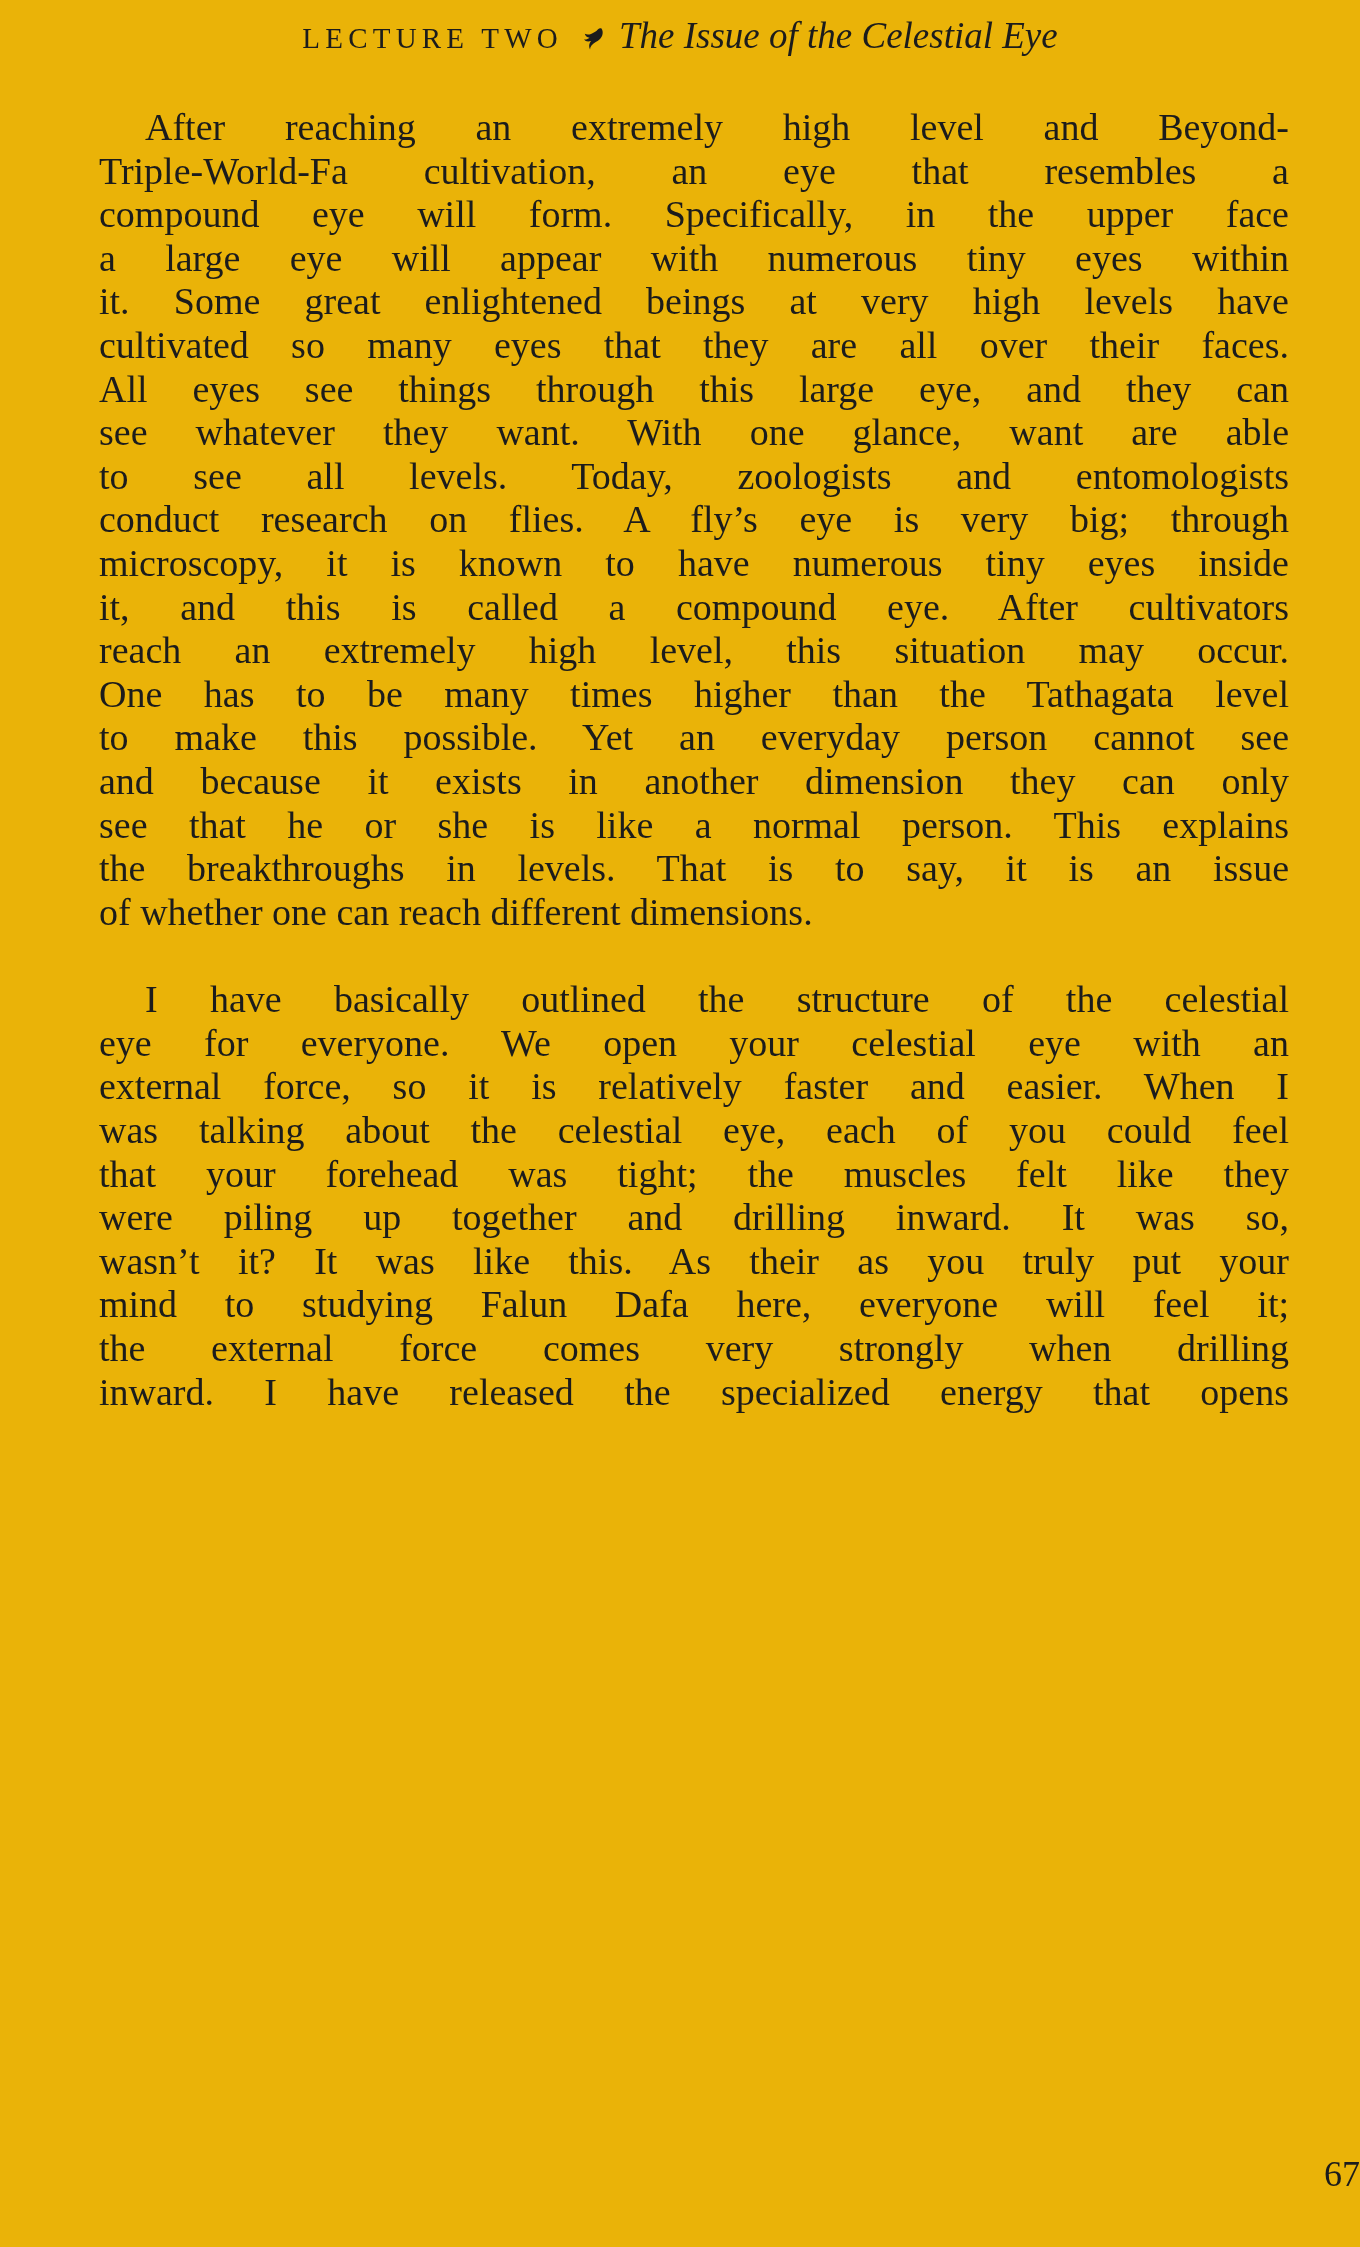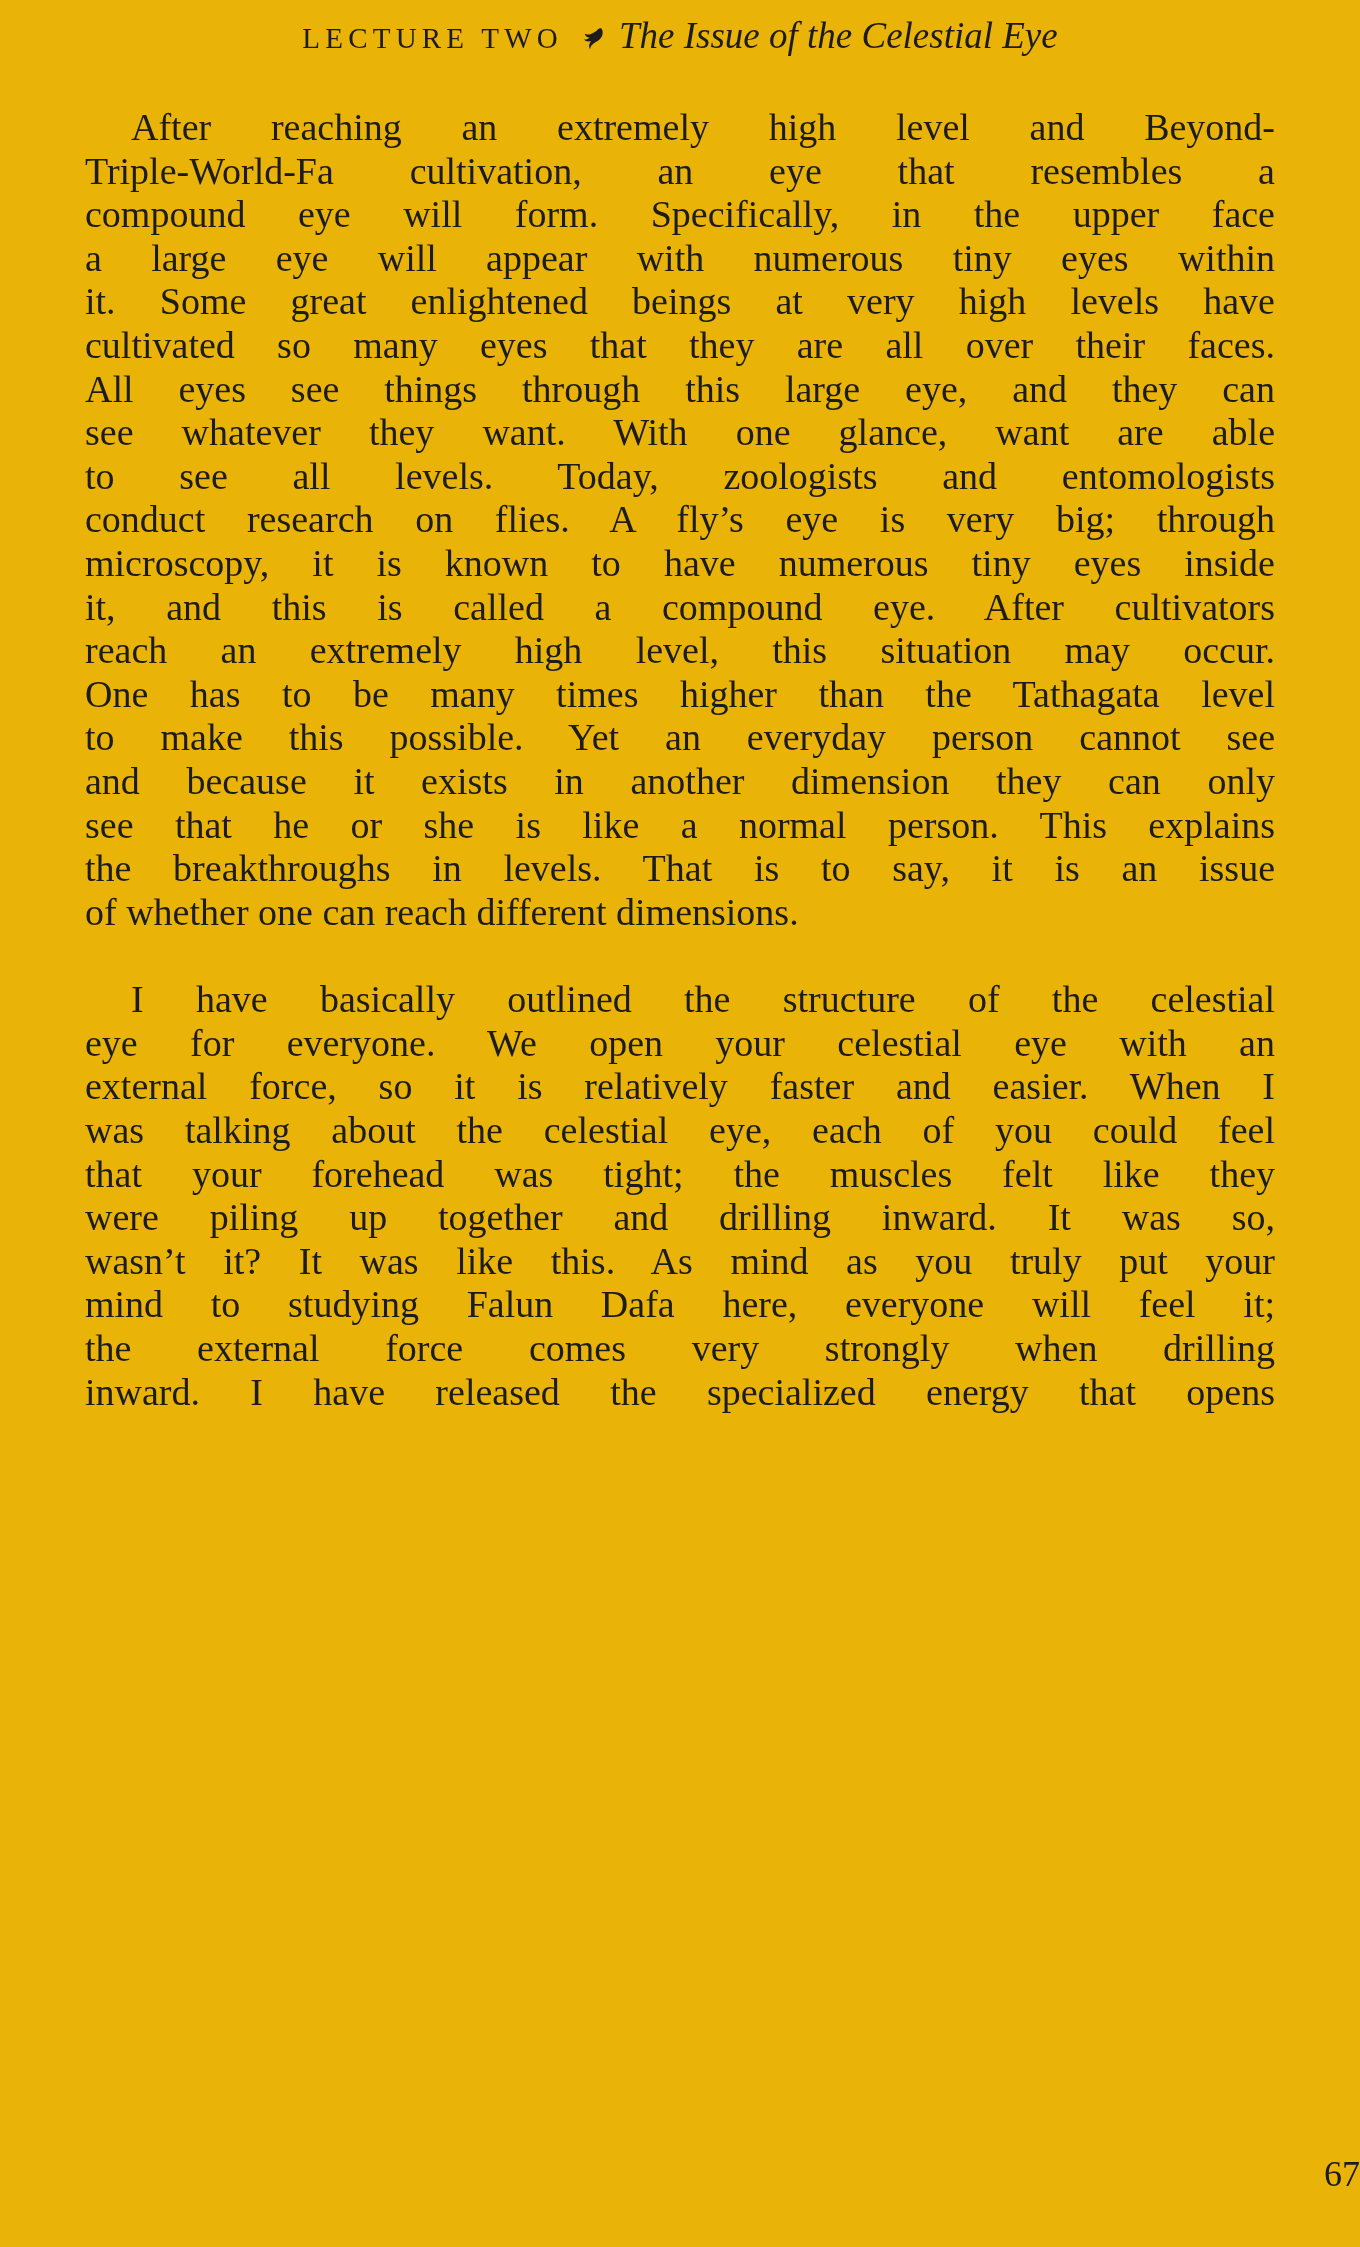--- a/index.html
+++ b/index.html
@@ -37,21 +37,21 @@
     position: relative;
     top: 3px;
   }
   .running-head .chapter-title {
     font-style: italic;
     font-size: 37px;
   }
   .text-block {
     position: absolute;
     top: 106px;
-    left: 85px;
+    left: 99px;
     width: 1190px;
   }
   .paragraph {
     margin: 0 0 44px 0;
   }
   .line {
     font-size: 38px;
     line-height: 43.6px;
     text-align: justify;
     text-align-last: justify;
@@ -108,21 +108,21 @@
         <div class="line">the breakthroughs in levels. That is to say, it is an issue</div>
         <div class="line no-justify">of whether one can reach different dimensions.</div>
       </div>
       <div class="paragraph">
         <div class="line indent">I have basically outlined the structure of the celestial</div>
         <div class="line">eye for everyone. We open your celestial eye with an</div>
         <div class="line">external force, so it is relatively faster and easier. When I</div>
         <div class="line">was talking about the celestial eye, each of you could feel</div>
         <div class="line">that your forehead was tight; the muscles felt like they</div>
         <div class="line">were piling up together and drilling inward. It was so,</div>
-        <div class="line">wasn’t it? It was like this. As mind as you truly put your</div>
+        <div class="line">wasn’t it? It was like this. As their as you truly put your</div>
         <div class="line">mind to studying Falun Dafa here, everyone will feel it;</div>
         <div class="line">the external force comes very strongly when drilling</div>
         <div class="line">inward. I have released the specialized energy that opens</div>
       </div>
     </div>
 
   <div class="page-number">67</div>
 
 </div>
 

